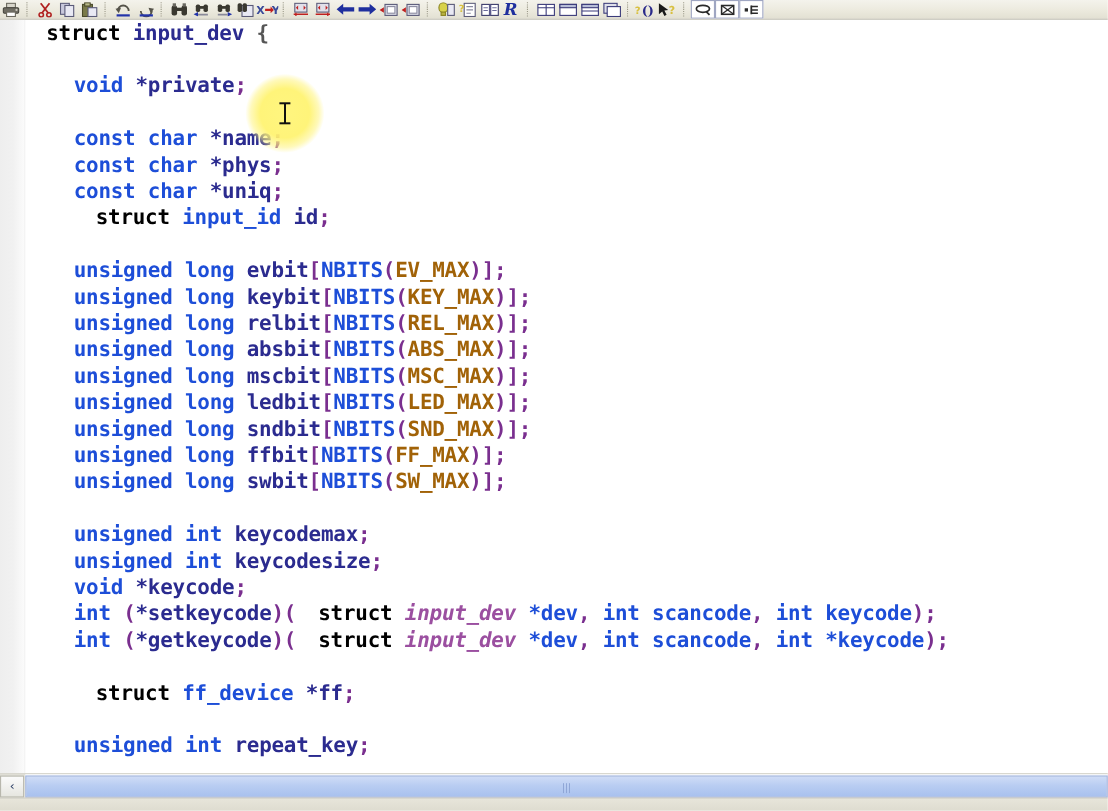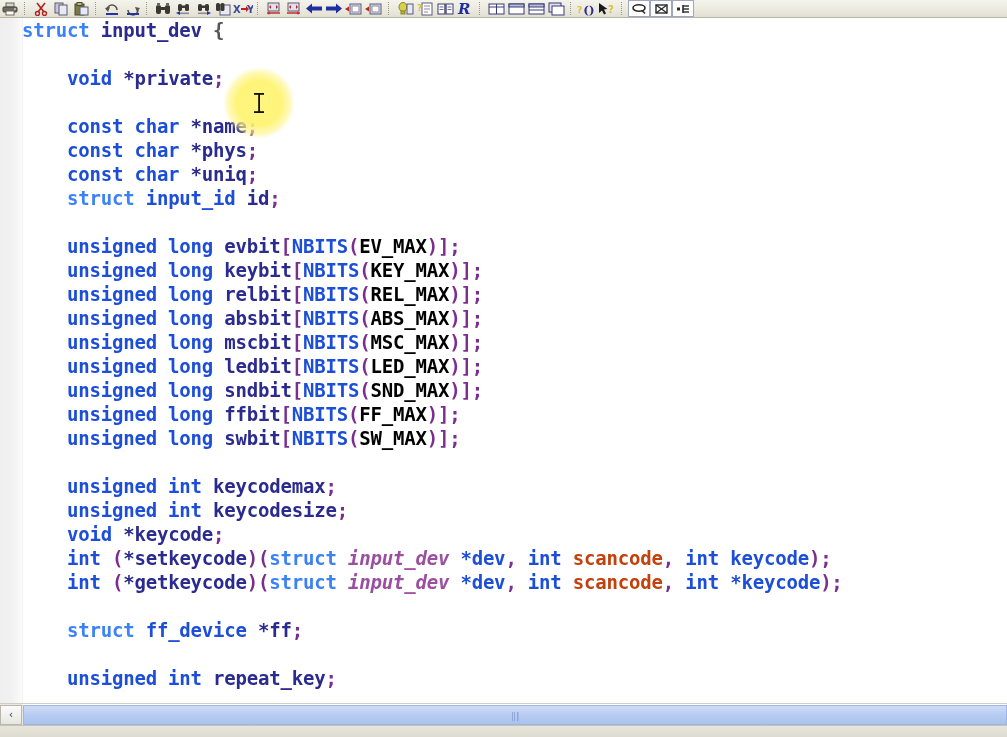--- a/index.html
+++ b/index.html
@@ -70,26 +70,26 @@
     font-family: "DejaVu Sans Mono", "Liberation Mono", monospace;
     font-size: 19px;
     font-weight: bold;
     line-height: 24px;
     white-space: pre;
     letter-spacing: -0.2px;
   }
   #code .line { height: 24px; }
 
   
-  .t-kw    { color: #3b82f6; }          
+  .t-kw    { color: #000000; margin-left: 20px; }          
   .t-type  { color: #1d4ed8; }          
   .t-id    { color: #2b2b8f; }          
-  .t-macro { color: #000000; }          
+  .t-macro { color: #a16207; }          
   .t-punc  { color: #7a2f8f; }          
-  .t-plain { color: #c2410c; }          
+  .t-plain { color: #1d4ed8; }          
   .t-ital  { color: #9b4fa0; font-style: italic; }  
   .t-br    { color: #555555; }          
 
   
   #spotlight {
     position: absolute;
     pointer-events: none;
     border-radius: 50%;
     background: radial-gradient(circle closest-side,
                 rgba(255,245,120,0.95) 0%,

